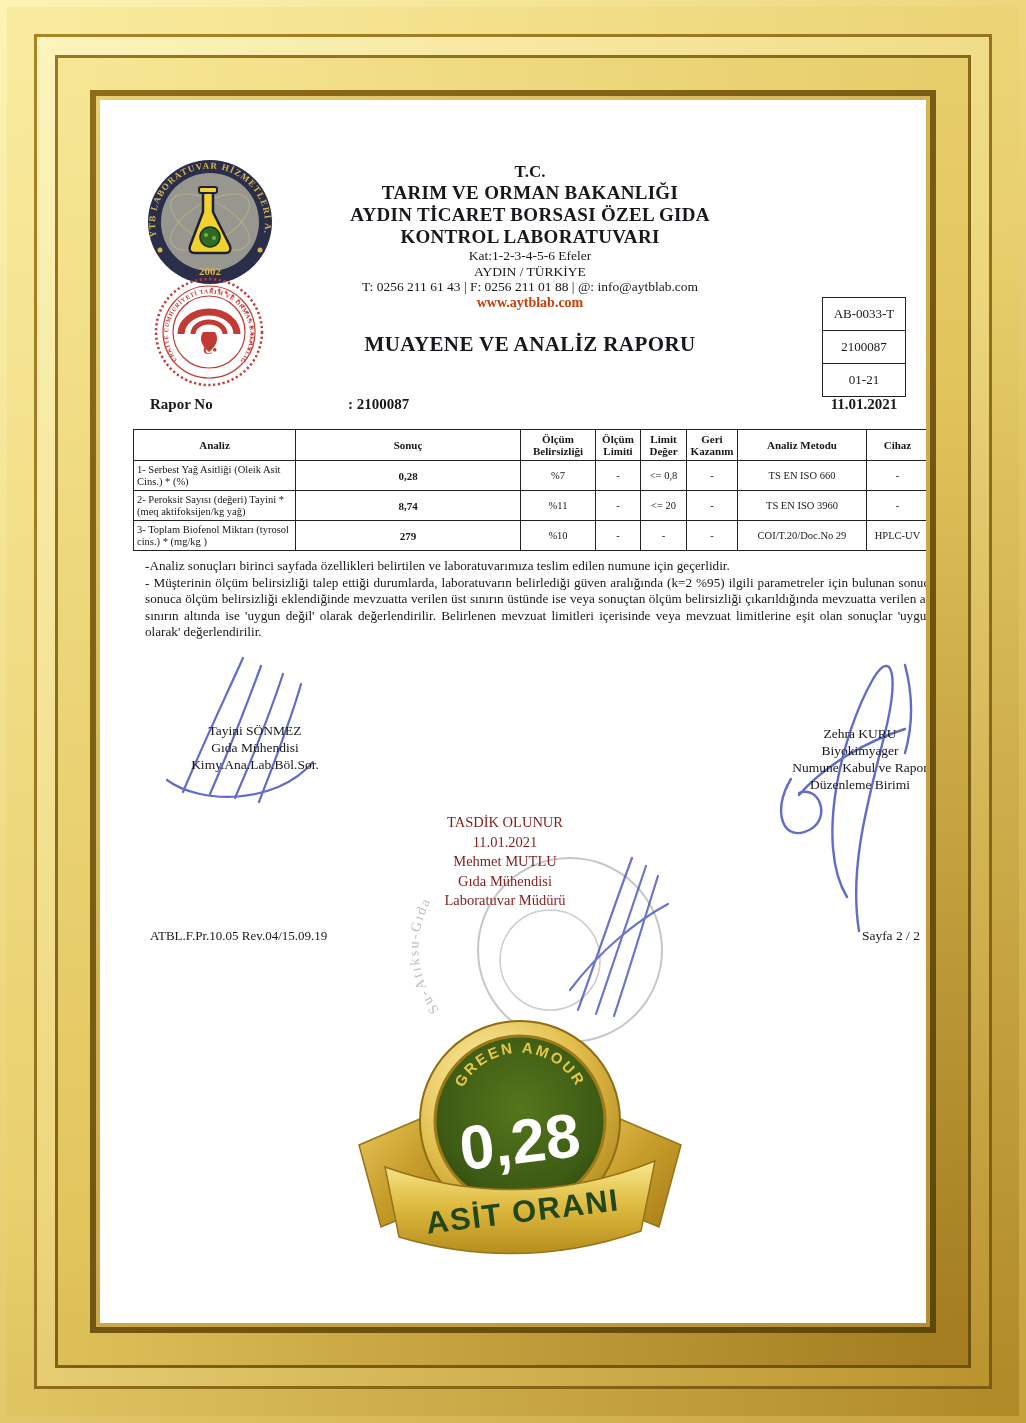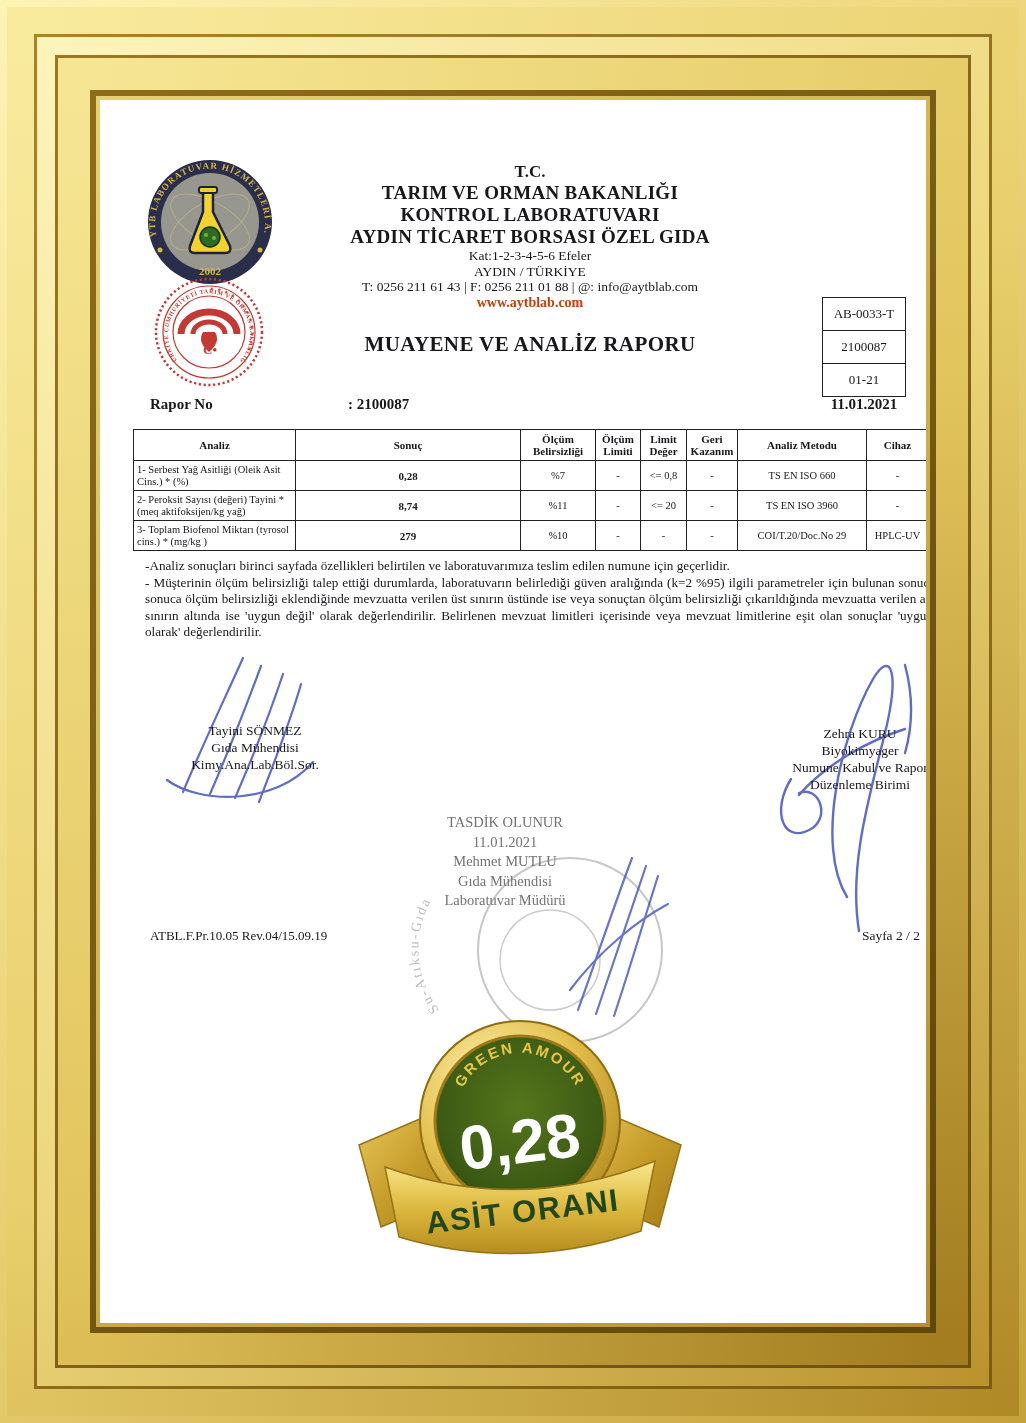--- a/index.html
+++ b/index.html
@@ -31,21 +31,21 @@
   table.results th,table.results td{border:1px solid #222;padding:1px 3px;font-family:"Liberation Serif",serif;}
   table.results th{font-size:11px;font-weight:bold;text-align:center;height:28px;}
   table.results td{font-size:10.5px;text-align:center;height:27px;}
   table.results td.analiz{text-align:left;line-height:12px;}
   table.results td.sonuc{font-weight:bold;font-size:11px;}
   .notes{left:45px;top:458px;width:788px;font-size:13.2px;line-height:16.5px;text-align:justify;}
   .notes p{margin:0;}
   .signer{font-size:13.5px;line-height:17px;}
   .signer .name{}
   .sig-svg{pointer-events:none;}
-  .stamp-text{left:285px;top:713px;width:240px;font-size:14.5px;line-height:19.5px;color:#737373;}
+  .stamp-text{left:285px;top:713px;width:240px;font-size:14.5px;line-height:19.5px;color:#7f1d1d;}
   .footer-left{left:50px;top:828px;font-size:13px;}
   .footer-right{left:700px;top:828px;width:120px;text-align:right;font-size:13.5px;}
   text{font-family:"Liberation Serif",serif;}
   .badge-sans text{font-family:"Liberation Sans",sans-serif;}
 </style>
 </head>
 <body>
 
 <div class="ring r1">
  <div class="ring r2">
@@ -91,22 +91,22 @@
             <path d="M 42,58 A 20,16 0 0 1 82,58" fill="none" stroke="#ffffff" stroke-width="2.5"></path>
             <path d="M 46,58 A 16,12 0 0 1 78,58" fill="none" stroke="#c23a34" stroke-width="5"></path>
             <path d="M 52,58 A 10,8 0 0 1 72,58" fill="none" stroke="#ffffff" stroke-width="2"></path>
             <path d="M 62,76 Q 50,66 56,56 L 68,56 Q 74,66 62,76 Z" fill="#c23a34"></path>
             <text x="56" y="78" font-size="13" font-weight="bold" fill="#c23a34">C•</text>
           </svg>
 
           <div class="abs header-block center">
             <div class="tc">T.C.</div>
             <div class="org">TARIM VE ORMAN BAKANLIĞI</div>
+            <div class="org">AYDIN TİCARET BORSASI ÖZEL GIDA</div>
             <div class="org">KONTROL LABORATUVARI</div>
-            <div class="org">AYDIN TİCARET BORSASI ÖZEL GIDA</div>
             <div class="addr">Kat:1-2-3-4-5-6 Efeler</div>
             <div class="addr">AYDIN / TÜRKİYE</div>
             <div class="addr">T: 0256 211 61 43 | F: 0256 211 01 88 |  @: info@aytblab.com</div>
             <div class="www">www.aytblab.com</div>
           </div>
 
           <div class="abs doc-title center">MUAYENE VE ANALİZ RAPORU</div>
 
           <table class="abs refbox">
             <tbody>

